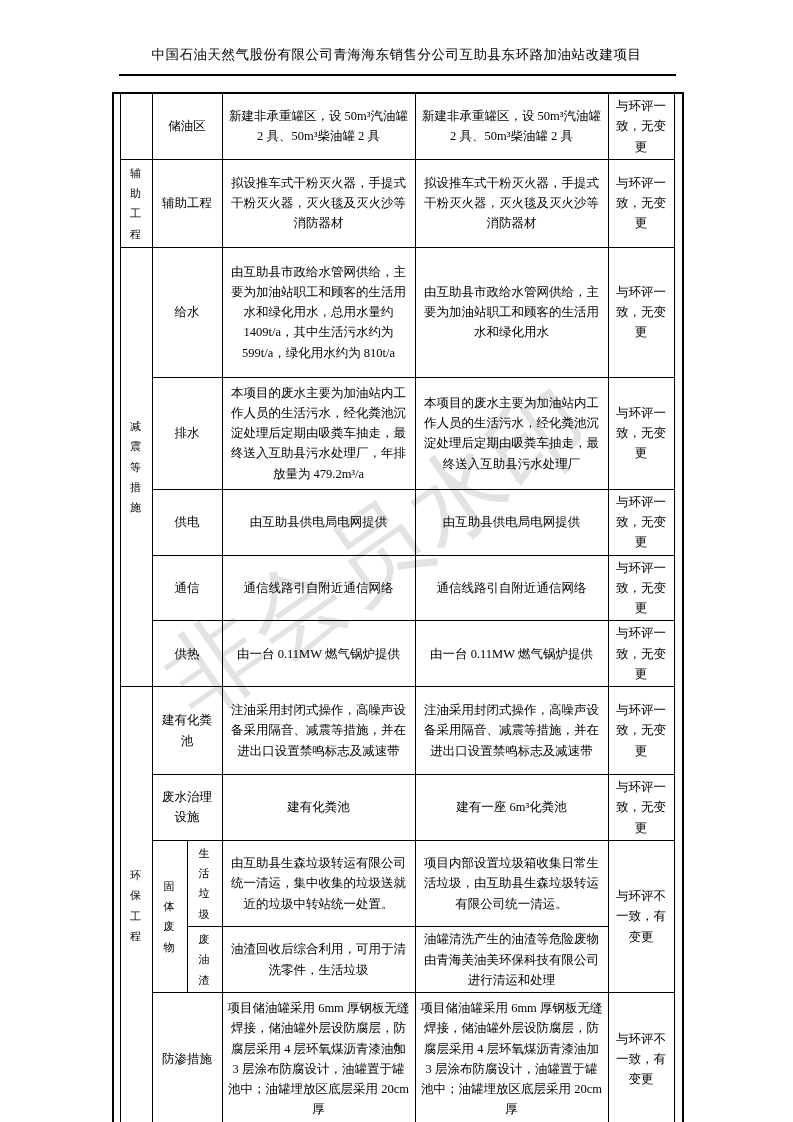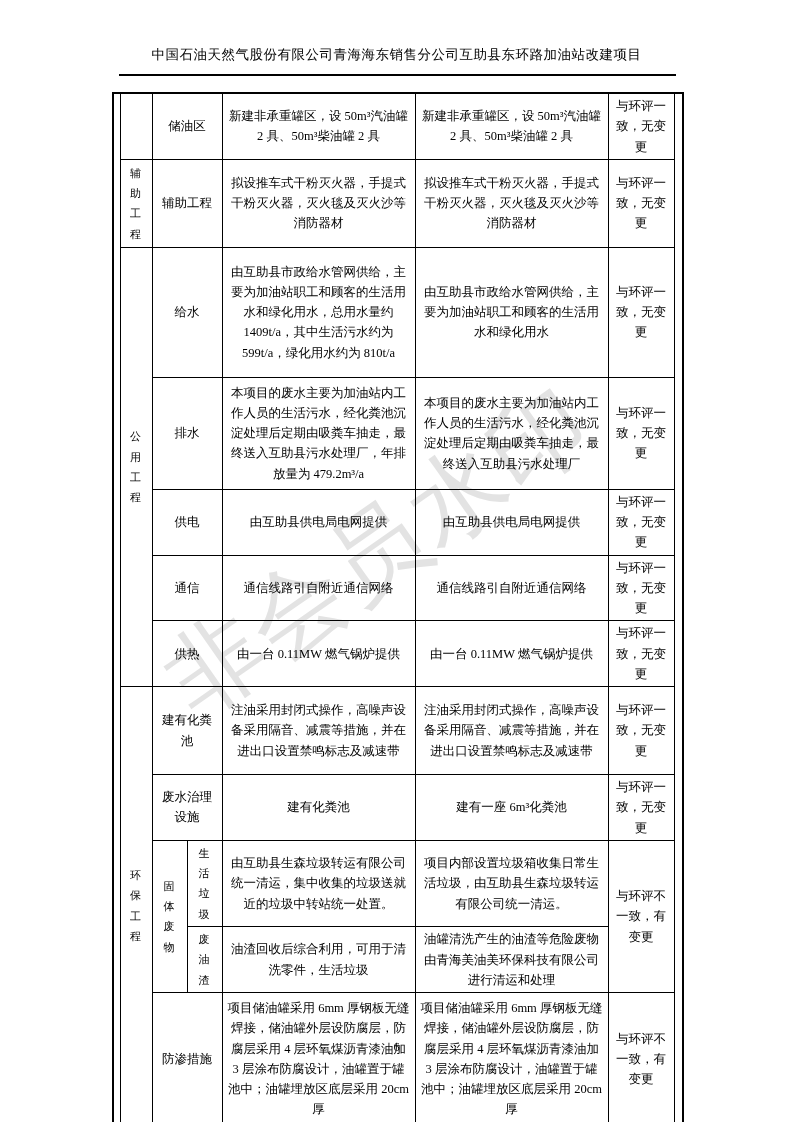--- a/index.html
+++ b/index.html
@@ -124,21 +124,21 @@
             <span class="vert">辅助工程</span>
           </td>
       <td colspan="2" class="label-cell">辅助工程</td>
       <td>拟设推车式干粉灭火器，手提式干粉灭火器，灭火毯及灭火沙等消防器材</td>
       <td>拟设推车式干粉灭火器，手提式干粉灭火器，灭火毯及灭火沙等消防器材</td>
       <td>与环评一致，无变更</td>
     </tr>
 
     <tr style="height:130px;">
       <td rowspan="5">
-            <span class="vert">公用工程</span>
+            <span class="vert">减震等措施</span>
           </td>
       <td colspan="2" class="label-cell">给水</td>
       <td>由互助县市政给水管网供给，主要为加油站职工和顾客的生活用水和绿化用水，总用水量约 1409t/a，其中生活污水约为 599t/a，绿化用水约为 810t/a</td>
       <td>由互助县市政给水管网供给，主要为加油站职工和顾客的生活用水和绿化用水</td>
       <td>与环评一致，无变更</td>
     </tr>
 
     <tr style="height:112px;">
       <td colspan="2" class="label-cell">排水</td>
       <td>本项目的废水主要为加油站内工作人员的生活污水，经化粪池沉淀处理后定期由吸粪车抽走，最终送入互助县污水处理厂，年排放量为 479.2m³/a</td>

